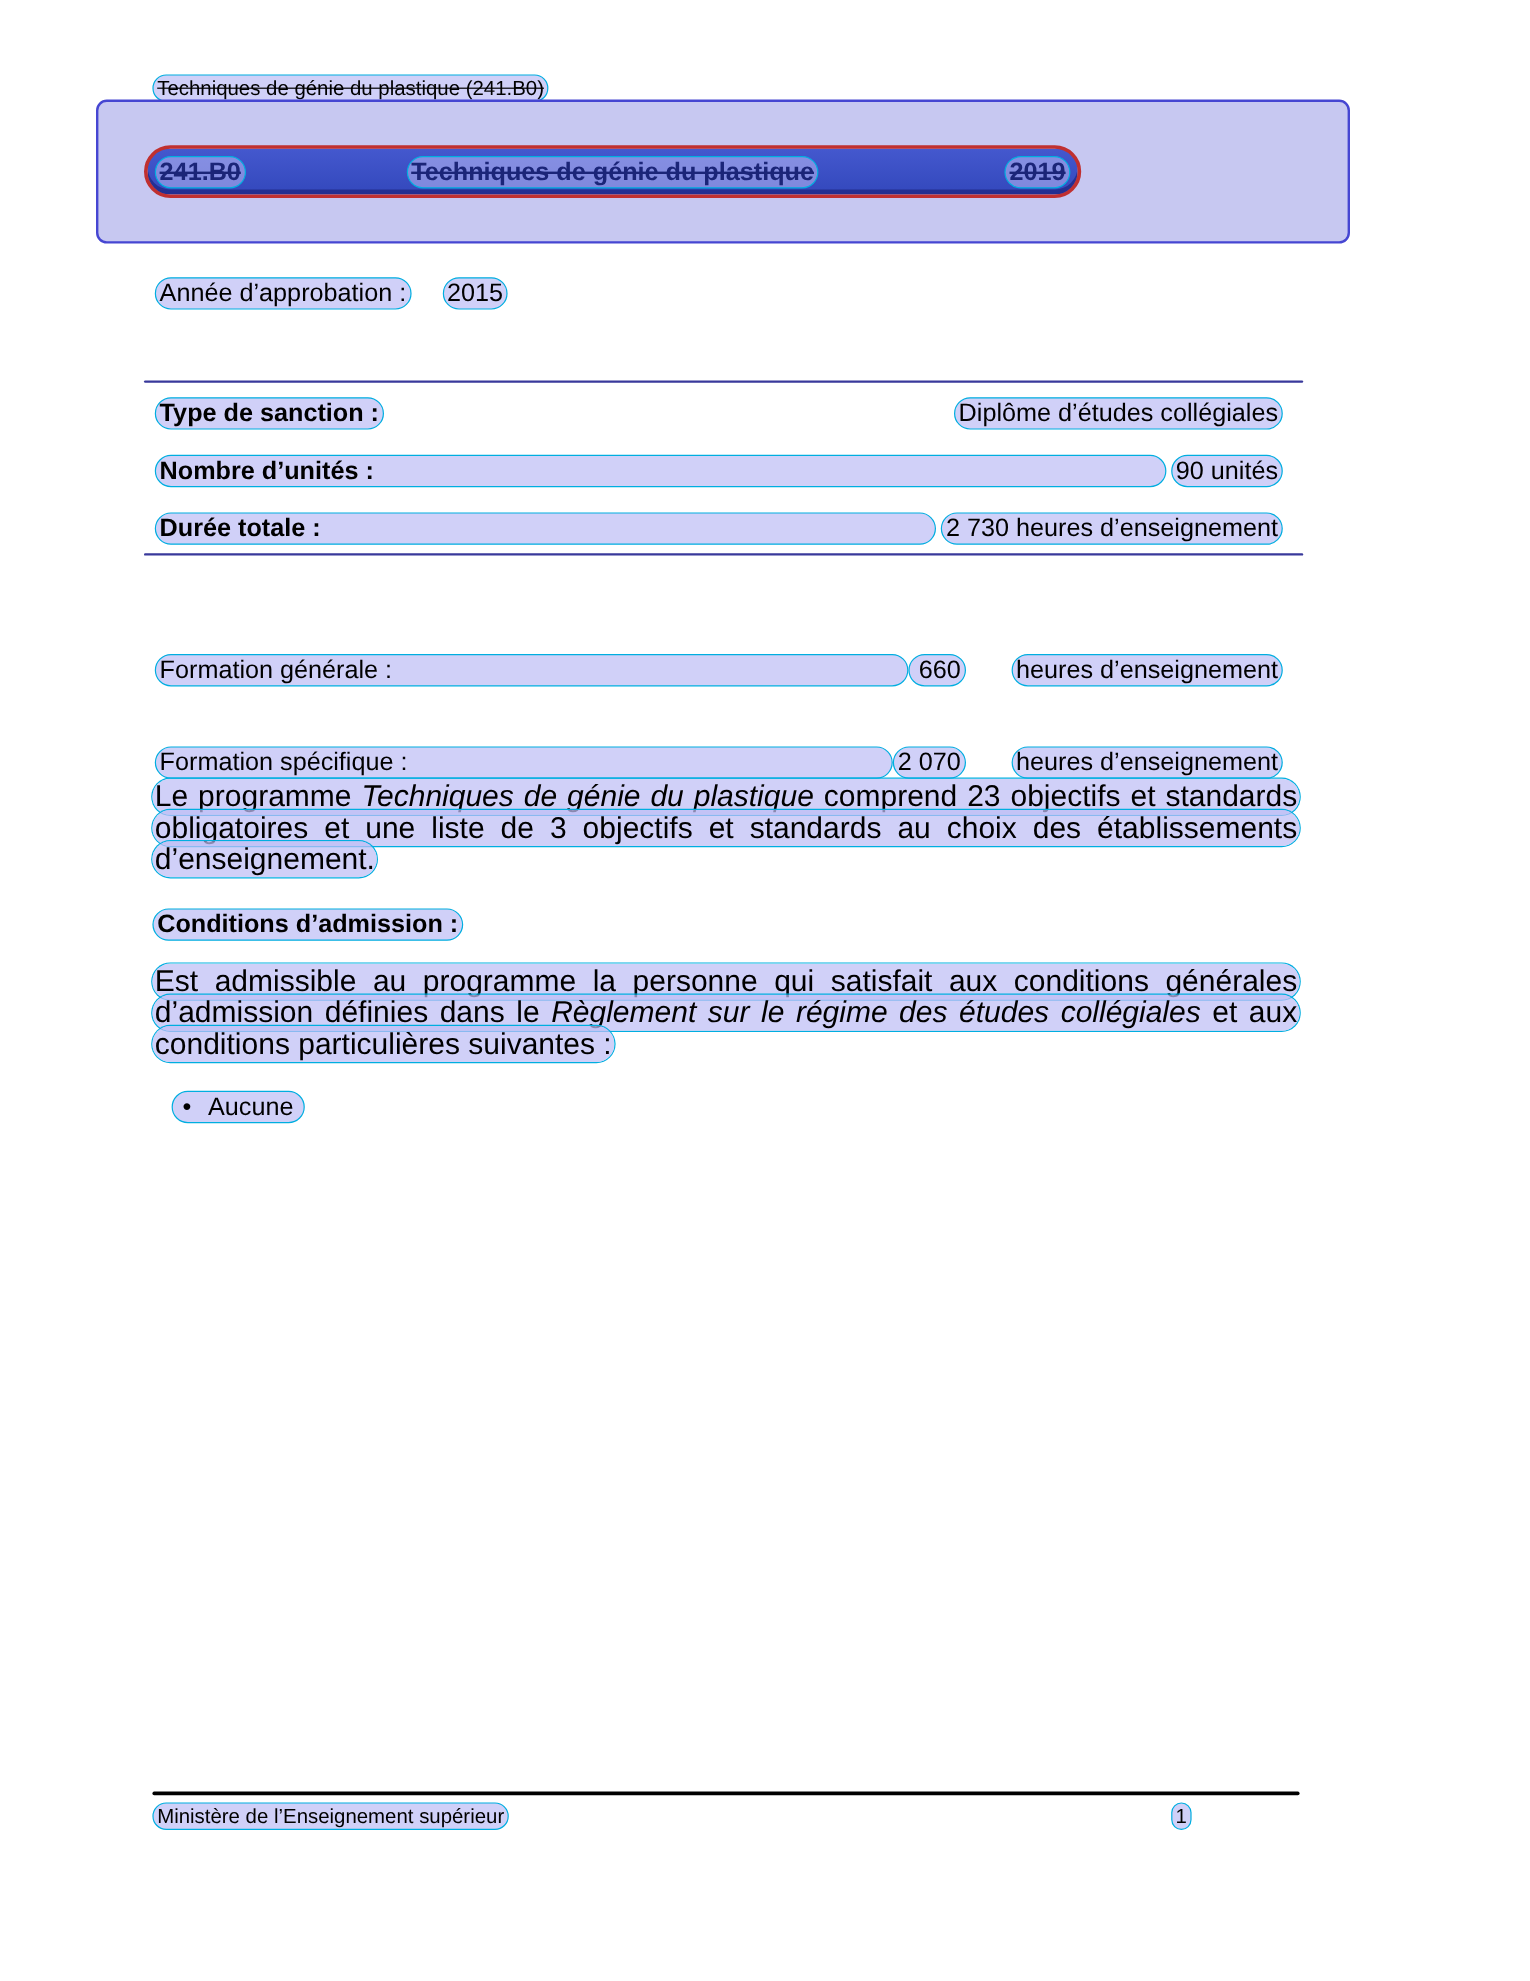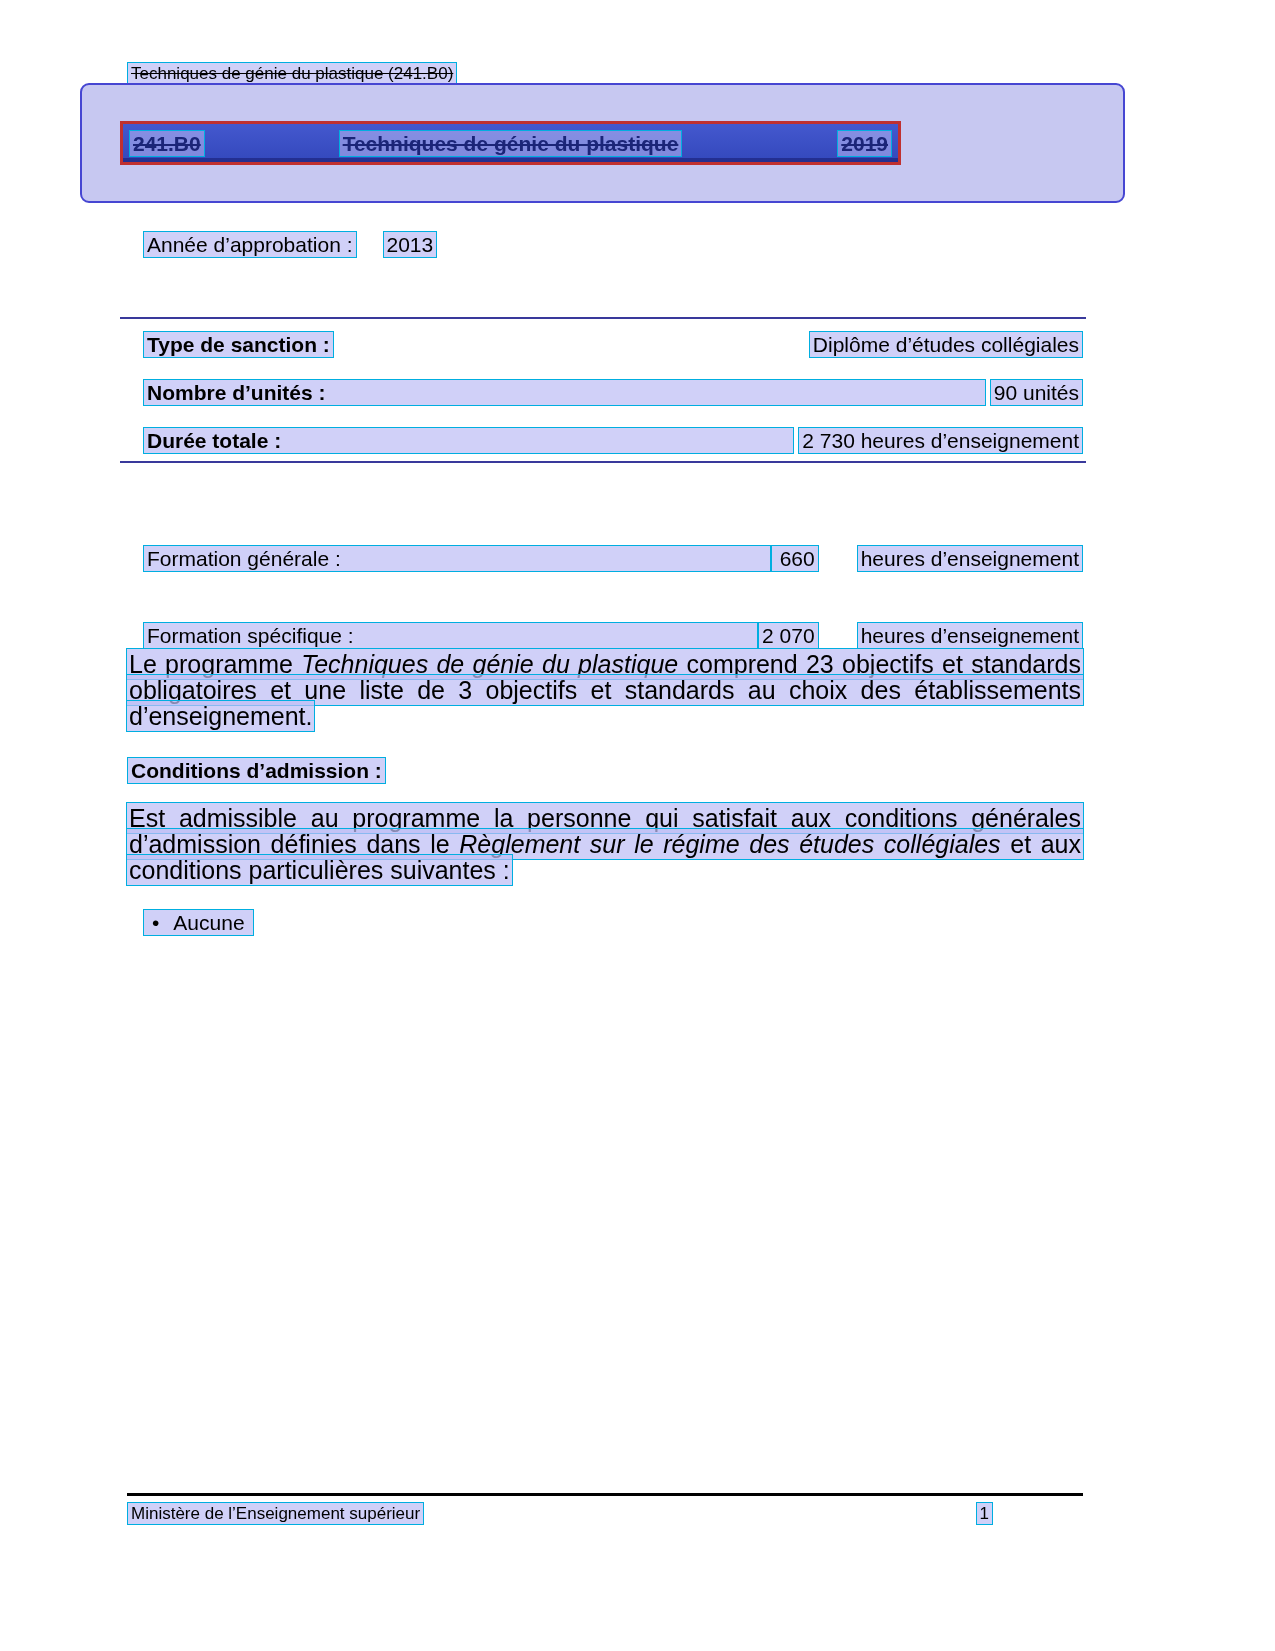--- a/index.html
+++ b/index.html
@@ -1,15 +1,15 @@
 <!DOCTYPE html>
 <html><head>
 <meta charset="utf-8">
 <style>
-  * { margin:0; padding:0; box-sizing:border-box; }
+  * { margin:0; padding:0; box-sizing:border-box;border-radius:25px; }
   html,body { background:#ffffff; }
   body {
     width:1275px; height:1651px;
     font-family:"Liberation Sans", sans-serif;
     color:#000;
     position:relative;
     overflow:hidden;
   }
   .page { position:absolute; left:0; top:0; width:1275px; height:1651px; background:#fff; }
 
@@ -60,21 +60,21 @@
   .banner .hl {
     background:rgba(190,190,245,0.55);
     color:#1b2578;
     font-weight:bold;
     text-decoration:line-through;
   }
   .banner .b-code { justify-self:start; }
   .banner .b-title { justify-self:center; }
   .banner .b-year { justify-self:end; }
 
-  .row { left:127px; width:956px; display:flex; align-items:center;padding-left:16px; }
+  .row { left:113px; width:956px; display:flex; align-items:center;padding-left:16px; }
   .row .grow { flex:1 1 auto; }
   .row .spacer { flex:1 1 auto; }
   .bold { font-weight:bold; }
 
   .approbation { top:231px; }
   .approbation .val { margin-left:26px; }
 
   .rule-thin { left:120px; width:966px; height:2px; background:#39399b; }
   .rule1 { top:317px; }
   .rule2 { top:461px; }
@@ -115,21 +115,21 @@
 
   <div class="abs outer-box"></div>
   <div class="abs banner">
     <span class="hl b-code">241.B0</span>
     <span class="hl b-title">Techniques de génie du plastique</span>
     <span class="hl b-year">2019</span>
   </div>
 
   <div class="abs row approbation">
     <span class="hl">Année d’approbation :</span>
-    <span class="hl val">2013</span>
+    <span class="hl val">2015</span>
   </div>
 
   <div class="abs rule-thin rule1"></div>
 
   <div class="abs row s-row1">
     <span class="hl bold">Type de sanction :</span>
     <span class="spacer"></span>
     <span class="hl val">Diplôme d’études collégiales</span>
   </div>
 

